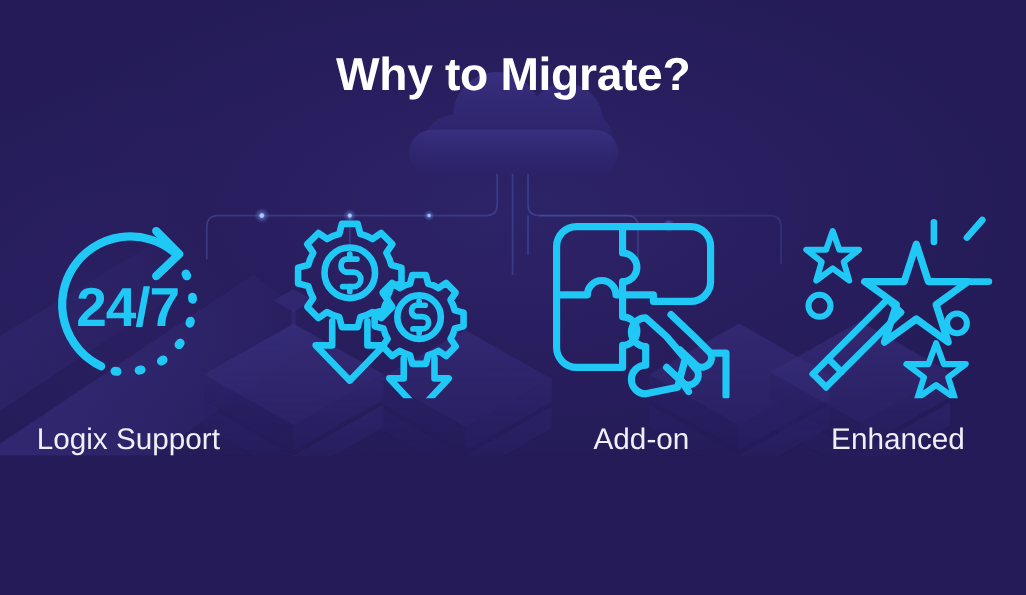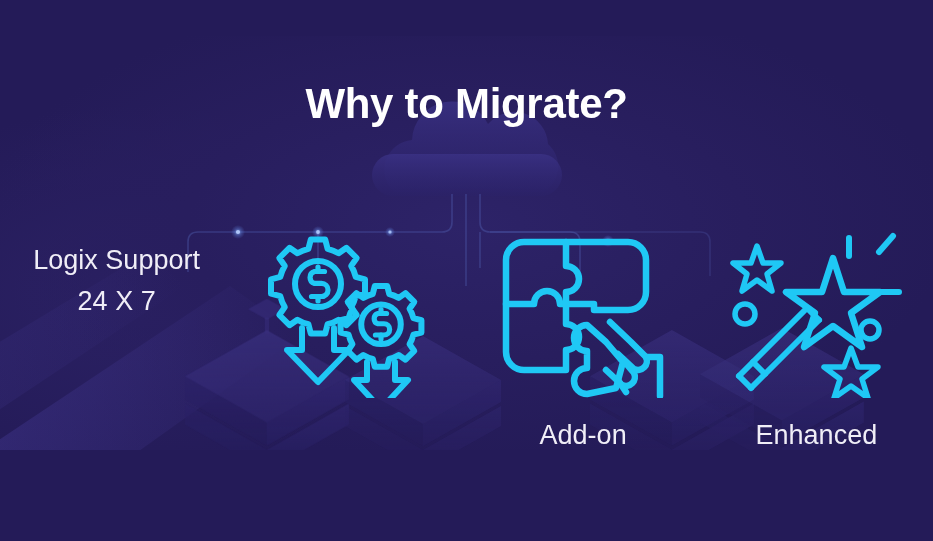--- a/index.html
+++ b/index.html
@@ -19,21 +19,20 @@
   
   #stage {
     position: relative;
     width: 933px;
     height: 414px;
     background:
       radial-gradient(ellipse 620px 300px at 50% 46%, #2D2368 0%, #281E5E 45%, rgba(36,27,88,0) 78%),
       radial-gradient(ellipse 400px 260px at 14% 62%, #2B2164 0%, rgba(36,27,88,0) 72%),
       #241B58;
     overflow: hidden;
-    margin-top: 36px;
   }
 
   
   #bg-art {
     position: absolute;
     inset: 0;
     width: 933px;
     height: 541px;
     pointer-events: none;
   }
@@ -194,20 +193,35 @@
       <circle cx="608" cy="205" r="6" fill="url(#nodeGlow)"></circle>
       <circle cx="608" cy="205" r="1.9" fill="#BBD0FF" fill-opacity="0.8"></circle>
     </g>
   </svg>
 
   <div id="title">Why to Migrate?</div>
 
   <div id="cards">
 
     <div class="card">
+      <div class="card-icon">
+        <svg width="170" height="168" viewBox="0 0 170 168" xmlns="http://www.w3.org/2000/svg">
+          <g fill="none" stroke="#1FC8F5" stroke-width="7.5" stroke-linecap="round" stroke-linejoin="round">
+
+            <path d="M 127 36
+                     A 62 62 0 1 0 60 139"></path>
+
+            <path d="M 110 16 L 131 37 L 110 57"></path>
+
+            <path d="M 137 55 A 62 62 0 0 1 62 141" stroke-dasharray="2 20" stroke-width="8"></path>
+          </g>
+
+          <text x="84" y="102" text-anchor="middle" font-family="'Liberation Sans', sans-serif" font-size="50" font-weight="bold" fill="#1FC8F5" letter-spacing="-1">24/7</text>
+        </svg>
+      </div>
       <div class="card-label">Logix Support
 24 X 7</div>
     </div>
 
     <div class="card">
       <div class="card-icon">
         <svg width="175" height="168" viewBox="0 0 175 168" xmlns="http://www.w3.org/2000/svg">
           <g fill="none" stroke="#1FC8F5" stroke-width="6" stroke-linecap="round" stroke-linejoin="round">
 
             <g transform="translate(56,56)">

